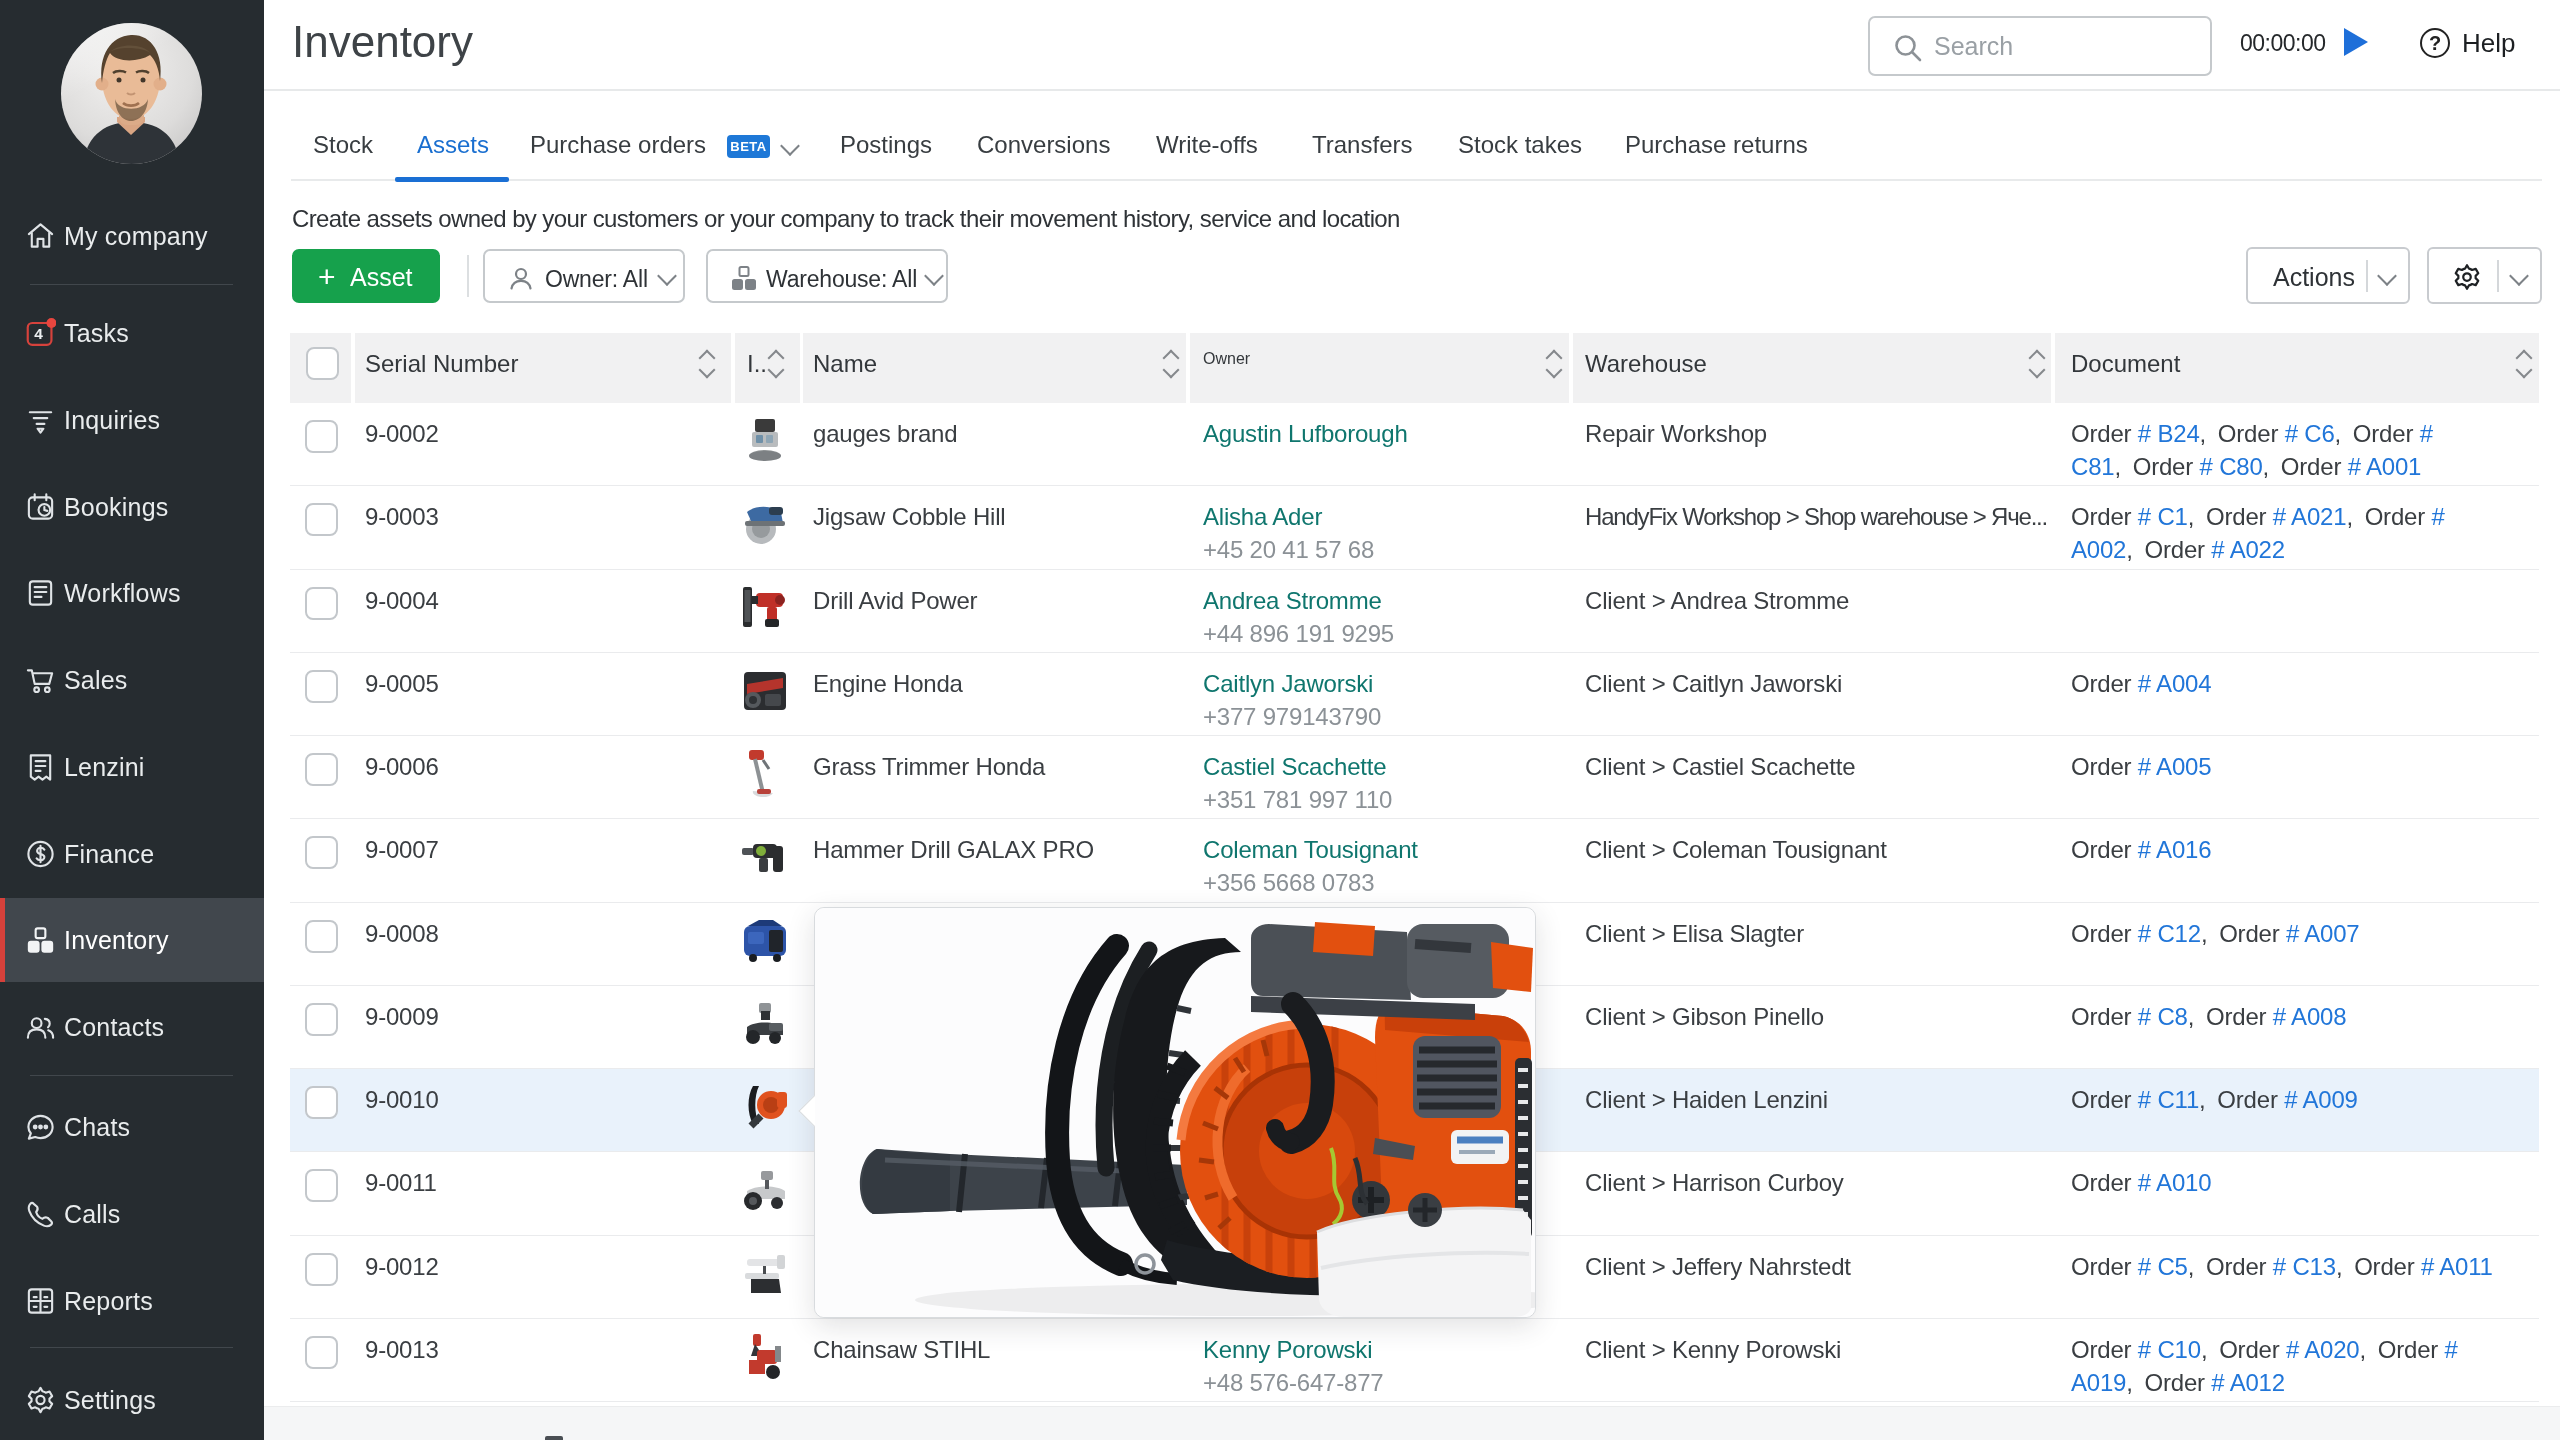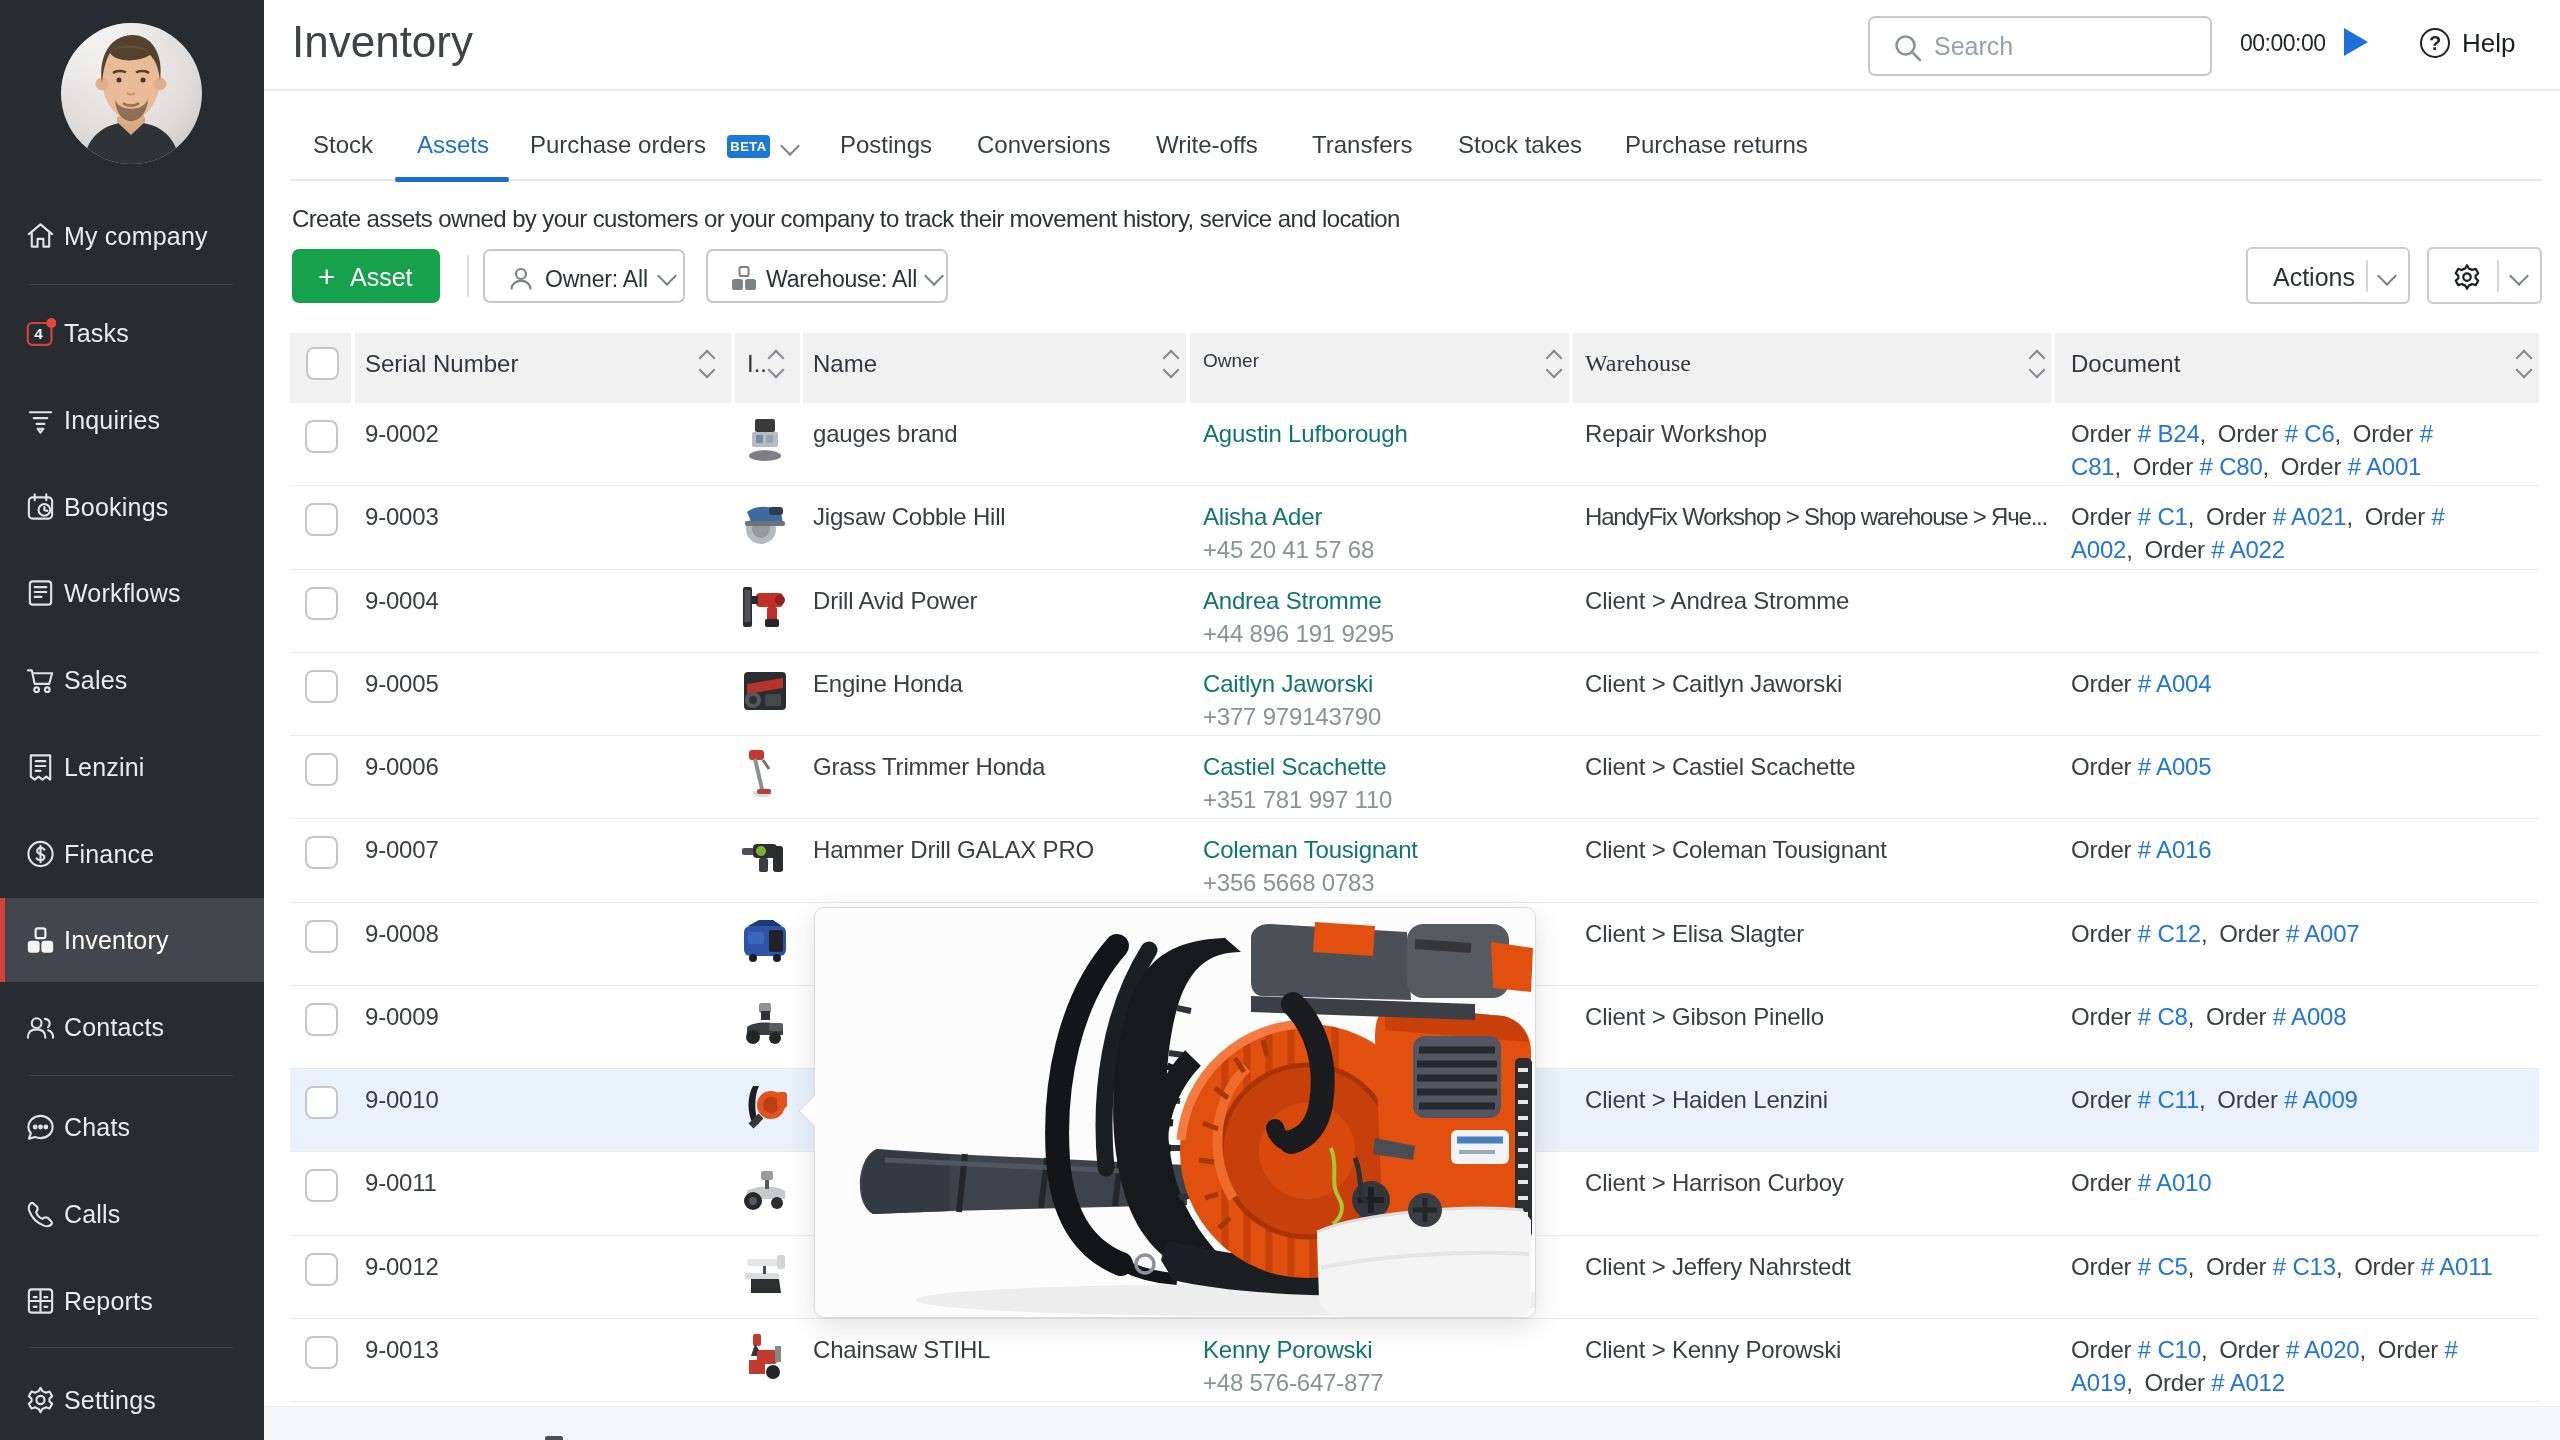--- a/index.html
+++ b/index.html
@@ -304,24 +304,24 @@
   <div class="thead-cell" style="left:355px;width:376px;"></div>
   <div class="abs" style="left:365px;top:350px;font-size:24px;color:#33373b;">Serial Number</div>
   <div class="sort" style="left:700px;top:349px;"></div>
   <div class="thead-cell" style="left:735px;width:65px;"></div>
   <div class="abs" style="left:747px;top:350px;font-size:24px;color:#33373b;">I..</div>
   <div class="sort" style="left:769px;top:349px;"></div>
   <div class="thead-cell" style="left:803px;width:383px;"></div>
   <div class="abs" style="left:813px;top:350px;font-size:24px;color:#33373b;">Name</div>
   <div class="sort" style="left:1164px;top:349px;"></div>
   <div class="thead-cell" style="left:1190px;width:379px;"></div>
-  <div class="abs" style="left:1203px;top:350px;font-size:19px;color:#33373b;">Owner</div>
+  <div class="abs" style="left:1203px;top:350px;font-size:16px;color:#33373b;">Owner</div>
   <div class="sort" style="left:1547px;top:349px;"></div>
   <div class="thead-cell" style="left:1573px;width:478px;"></div>
-  <div class="abs" style="left:1585px;top:350px;font-size:24px;color:#33373b;font-family:Liberation Serif, serif;">Warehouse</div>
+  <div class="abs" style="left:1585px;top:350px;font-size:24px;color:#33373b;">Warehouse</div>
   <div class="sort" style="left:2030px;top:349px;"></div>
   <div class="thead-cell" style="left:2055px;width:484px;"></div>
   <div class="abs" style="left:2071px;top:350px;font-size:24px;color:#33373b;">Document</div>
   <div class="sort" style="left:2517px;top:349px;"></div>
   <div class="cb" style="left:306px;top:347px;"></div>
   <div class="hl-row"></div>
 
   <div class="row-sep" style="top:485px;"></div>
   <div class="cb" style="left:305px;top:420px;"></div>
   <div class="cell-txt" style="left:365px;top:420px;">9-0002</div>

